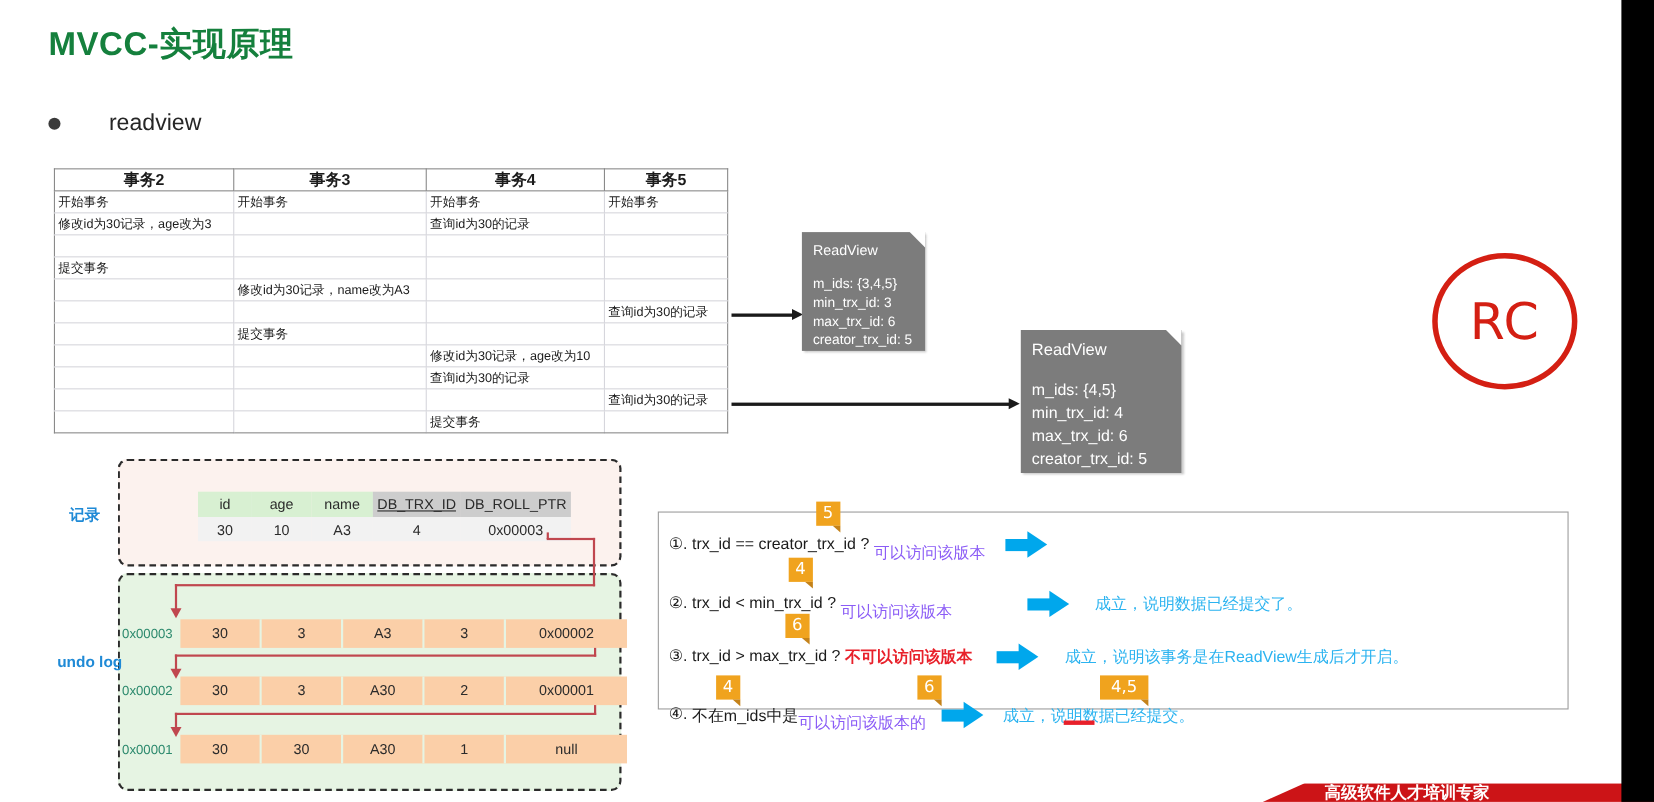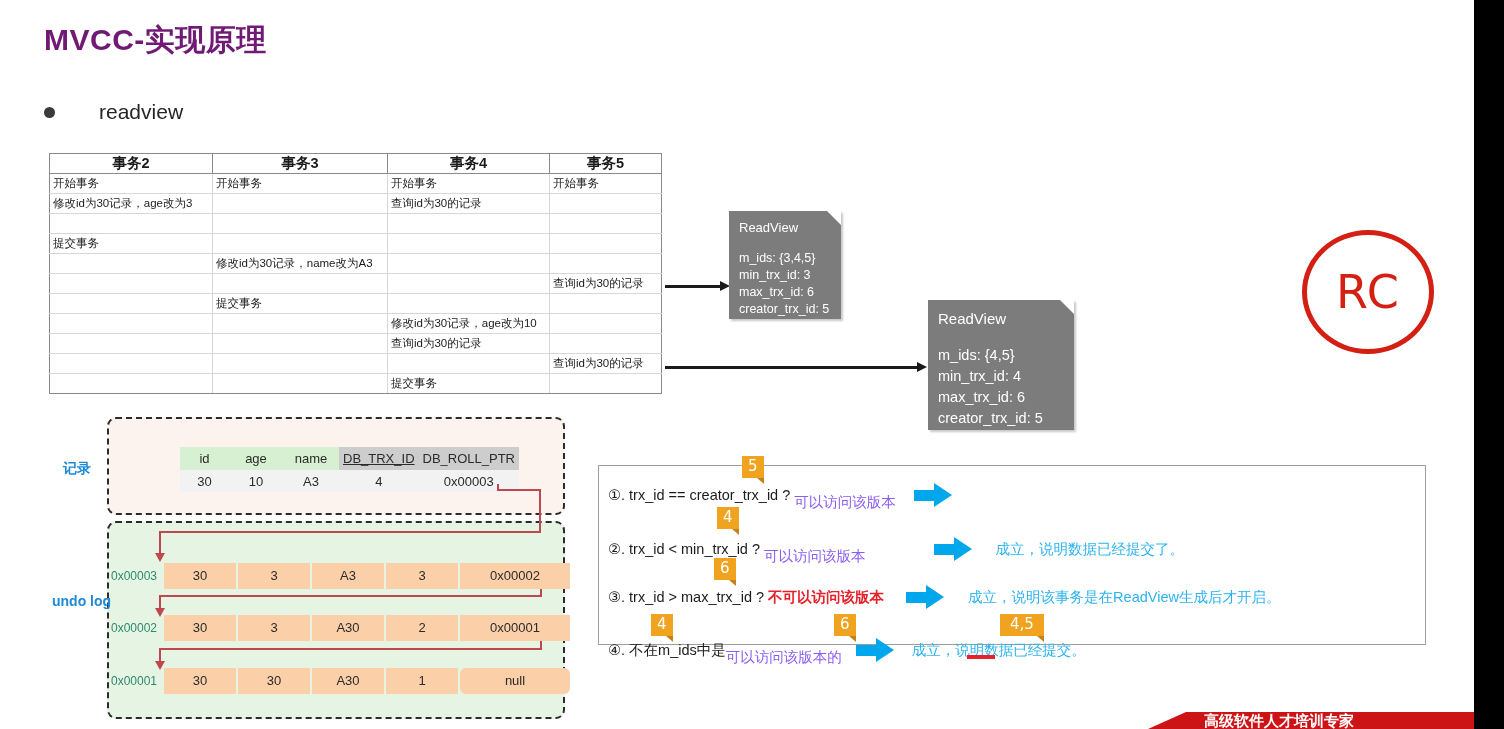--- a/index.html
+++ b/index.html
@@ -8,21 +8,21 @@
     width:1504px; height:729px;
     background:#ffffff;
     font-family:"Liberation Sans","DejaVu Sans",sans-serif;
     position:relative;
     overflow:hidden;
   }
 
   
   #slide-title{
     position:absolute; left:44px; top:20px;
-    font-size:30px; font-weight:bold; color:#701a75;
+    font-size:30px; font-weight:bold; color:#15803d;
     letter-spacing:0.5px;
   }
   #bullet-row{
     position:absolute; left:44px; top:100px;
     display:flex; align-items:center; gap:44px;
   }
   #bullet-dot{
     width:11px; height:11px; border-radius:50%; background:#3a3a3a;
   }
   #bullet-label{ font-size:21px; color:#262626; }
@@ -395,21 +395,21 @@
       <div class="undo-cell" style="width: 74px;">A30</div>
       <div class="undo-cell" style="width: 74px;">2</div>
       <div class="undo-cell last" style="width: 110px;">0x00001</div>
     </div>
     <div class="undo-row" style="left: 104px; top: 668px;">
       <div class="undo-addr">0x00001</div>
       <div class="undo-cell" style="width: 74px;">30</div>
       <div class="undo-cell" style="width: 74px;">30</div>
       <div class="undo-cell" style="width: 74px;">A30</div>
       <div class="undo-cell" style="width: 74px;">1</div>
-      <div class="undo-cell last" style="width: 110px; border-radius: 6px;">null</div>
+      <div class="undo-cell last" style="width: 110px;">null</div>
     </div>
   </div>
 
 <div id="rules-panel"></div>
 
 <div class="rule-line" id="rule-1" style="left:608px; top:478px;">
   <span>①.</span>&nbsp;
   <span>trx_id  == creator_trx_id ?</span>&nbsp;
   <span class="rule-green">可以访问该版本</span>
   <span class="arrow-glyph" style="margin:0 22px 0 18px;">

